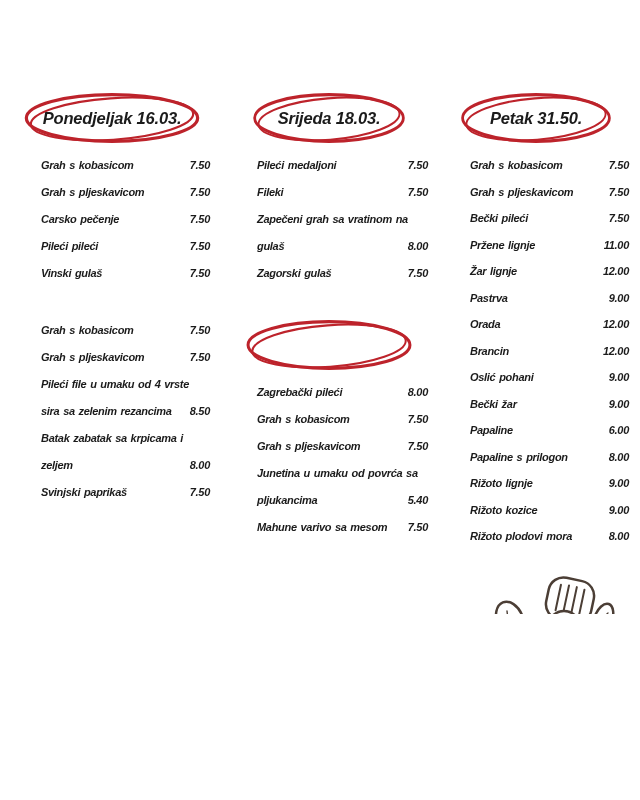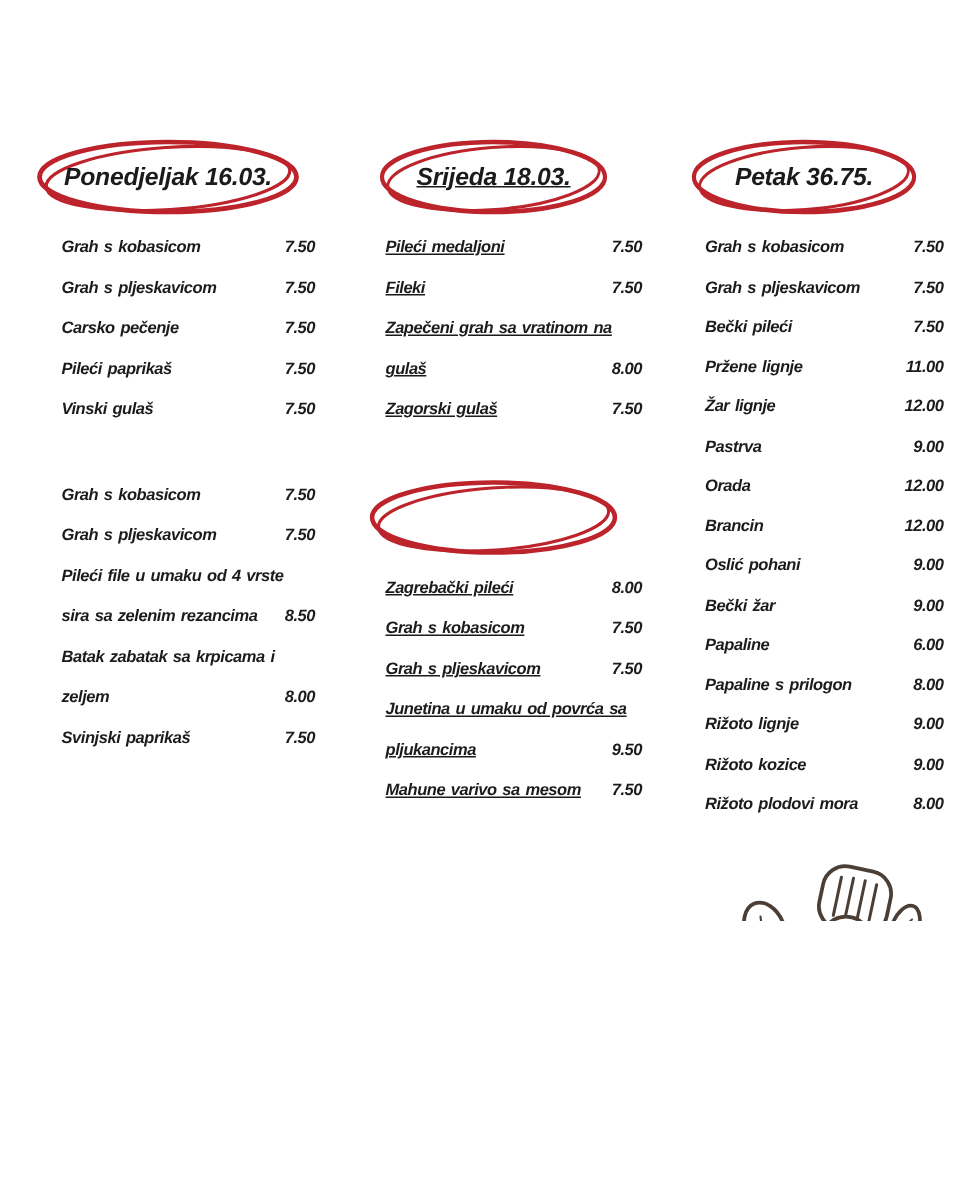--- a/index.html
+++ b/index.html
@@ -5,21 +5,21 @@
   html,body{margin:0;padding:0;background:#fff;}
   .page{
     position:relative;width:640px;height:614px;overflow:hidden;
     background:var(--background,#ffffff);
     color:var(--text-color,#1b1b1b);
     font-family:"Liberation Sans",sans-serif;
     font-weight:bold;font-style:italic;
   }
   .column{position:absolute;top:90px;}
   .col-1{left:14px;width:196px;}
-  .col-2{left:230px;width:198px;text-decoration:underline;}
+  .col-2{left:230px;width:198px;}
   .col-3{left:443px;width:186px;}
   .day-header{position:relative;height:56px;display:flex;align-items:center;justify-content:center;}
   .day-header .oval{position:absolute;top:0;left:50%;transform:translateX(-50%);color:var(--circle-color,#bd232b);}
   .day-title{position:relative;font-size:16.5px;letter-spacing:-0.2px;white-space:nowrap;z-index:1;}
   .items{margin-top:6px;}
   .item{display:flow-root;font-size:11px;line-height:27px;letter-spacing:-0.3px;word-spacing:1px;margin-left:27px;}
   .col-3 .item{line-height:26.5px;}
   .item .price{float:right;margin-left:6px;}
   .day-section.second{margin-top:30px;}
   .utensils{position:absolute;left:486px;top:570px;color:var(--illustration-color,#4b3e35);}
@@ -35,21 +35,21 @@
         <svg class="oval" width="182" height="56" viewBox="0 0 170 54" preserveAspectRatio="none" fill="none" stroke="currentColor">
           <ellipse cx="85" cy="27" rx="80" ry="22.5" stroke-width="3"></ellipse>
           <ellipse cx="85" cy="28" rx="76" ry="20" stroke-width="2" transform="rotate(-4 85 28)"></ellipse>
         </svg>
         <span class="day-title">Ponedjeljak 16.03.</span>
       </header>
       <div class="items">
           <div class="item"><span class="dish">Grah s kobasicom</span><span class="price">7.50</span></div>
           <div class="item"><span class="dish">Grah s pljeskavicom</span><span class="price">7.50</span></div>
           <div class="item"><span class="dish">Carsko pečenje</span><span class="price">7.50</span></div>
-          <div class="item"><span class="dish">Pileći paprikaš</span><span class="price">7.50</span></div>
+          <div class="item"><span class="dish">Pileći pileći</span><span class="price">7.50</span></div>
           <div class="item"><span class="dish">Vinski gulaš</span><span class="price">7.50</span></div>
         </div>
     </section>
 
     <section class="day-section second">
       <div class="items">
           <div class="item"><span class="dish">Grah s kobasicom</span><span class="price">7.50</span></div>
           <div class="item"><span class="dish">Grah s pljeskavicom</span><span class="price">7.50</span></div>
           <div class="item"><span class="dish">Pileći file u umaku od 4 vrste sira sa zelenim rezancima</span><span class="price">8.50</span></div>
           <div class="item"><span class="dish">Batak zabatak sa krpicama i zeljem</span><span class="price">8.00</span></div>
@@ -79,34 +79,34 @@
       <header class="day-header">
         <svg class="oval" width="172" height="56" viewBox="0 0 170 54" preserveAspectRatio="none" fill="none" stroke="currentColor">
           <ellipse cx="85" cy="27" rx="80" ry="22.5" stroke-width="3"></ellipse>
           <ellipse cx="85" cy="28" rx="76" ry="20" stroke-width="2" transform="rotate(-4 85 28)"></ellipse>
         </svg>
       </header>
       <div class="items">
           <div class="item"><span class="dish">Zagrebački pileći</span><span class="price">8.00</span></div>
           <div class="item"><span class="dish">Grah s kobasicom</span><span class="price">7.50</span></div>
           <div class="item"><span class="dish">Grah s pljeskavicom</span><span class="price">7.50</span></div>
-          <div class="item"><span class="dish">Junetina u umaku od povrća sa pljukancima</span><span class="price">9.50</span></div>
+          <div class="item"><span class="dish">Junetina u umaku od povrća sa pljukancima</span><span class="price">5.40</span></div>
           <div class="item"><span class="dish">Mahune varivo sa mesom</span><span class="price">7.50</span></div>
         </div>
     </section>
   </div>
 
   <div class="column col-3">
     <section class="day-section">
       <header class="day-header">
         <svg class="oval" width="156" height="56" viewBox="0 0 170 54" preserveAspectRatio="none" fill="none" stroke="currentColor">
           <ellipse cx="85" cy="27" rx="80" ry="22.5" stroke-width="3"></ellipse>
           <ellipse cx="85" cy="28" rx="76" ry="20" stroke-width="2" transform="rotate(-4 85 28)"></ellipse>
         </svg>
-        <span class="day-title">Petak 36.75.</span>
+        <span class="day-title">Petak 31.50.</span>
       </header>
       <div class="items">
           <div class="item"><span class="dish">Grah s kobasicom</span><span class="price">7.50</span></div>
           <div class="item"><span class="dish">Grah s pljeskavicom</span><span class="price">7.50</span></div>
           <div class="item"><span class="dish">Bečki pileći</span><span class="price">7.50</span></div>
           <div class="item"><span class="dish">Pržene lignje</span><span class="price">11.00</span></div>
           <div class="item"><span class="dish">Žar lignje</span><span class="price">12.00</span></div>
           <div class="item"><span class="dish">Pastrva</span><span class="price">9.00</span></div>
           <div class="item"><span class="dish">Orada</span><span class="price">12.00</span></div>
           <div class="item"><span class="dish">Brancin</span><span class="price">12.00</span></div>

